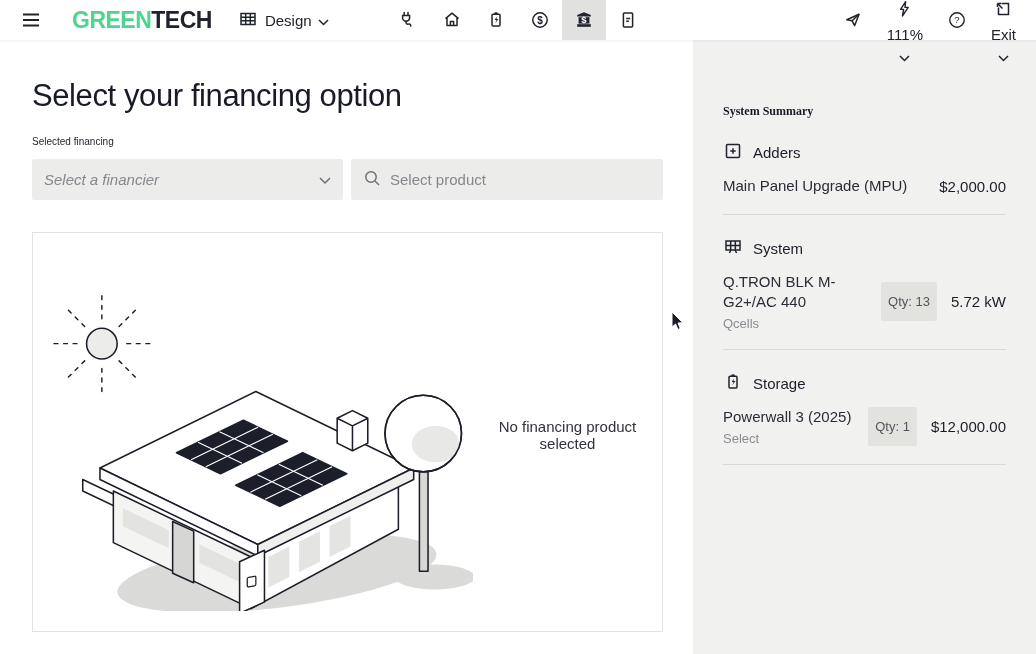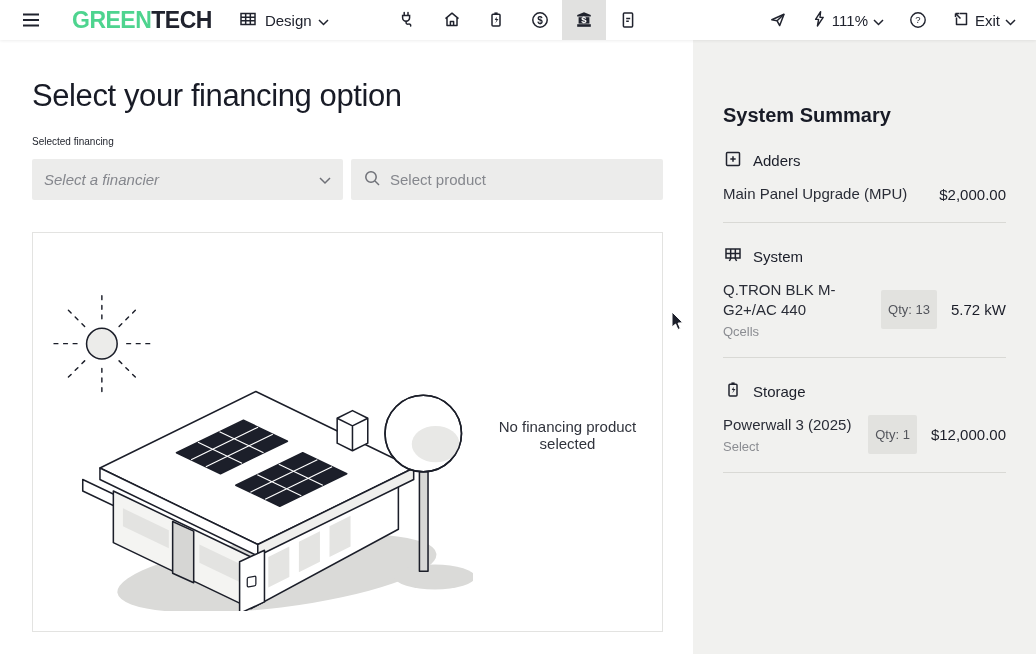--- a/index.html
+++ b/index.html
@@ -25,21 +25,21 @@
   .logo .green { color:#4ed48f; }
   .logo .dark  { color:#20232e; }
   .design-switch { display:flex; align-items:center; gap:7px; background:none;
     border:none; cursor:pointer; font-size:15px; color:#20232e; height:40px; }
   .design-switch .lbl { max-width:46px; overflow:hidden; white-space:nowrap; display:inline-block; }
   .tb-center { display:flex; align-items:stretch; position:absolute;
     left:50%; transform:translateX(-50%); height:40px; }
   .tb-center .icon-btn.active { background:#e1e1e0; }
   .tb-right { display:flex; align-items:center; margin-left:auto; padding-right:10px; gap:2px; }
   .zoom-ctl, .exit-ctl { display:flex; align-items:center; gap:5px; background:none;
-    border:none; cursor:pointer; font-size:15px; color:#20232e; height:41px; padding:0 10px; }
+    border:none; cursor:pointer; font-size:15px; color:#20232e; height:41px; padding:0 10px;flex-direction:column; }
 
   
   .page { display:flex; height:614px; }
   main.content { width:693px; background:#ffffff; padding:0 30px 0 32px; }
   aside.summary { width:343px; background:#f1f1ef; padding:32px 30px 0 30px; }
 
   
   h1.title { margin-top:38px; font-size:31px; font-weight:500;
     letter-spacing:-0.4px; color:#181b26; }
   .fin-label { margin-top:22px; font-size:10px; color:#23262f; }
@@ -61,21 +61,21 @@
   }
   .empty-card svg.illus { margin-top:28px; }
   .empty-msg { margin-top:6px; font-size:15px; color:#30333c; }
 
   
   .actions { display:flex; justify-content:flex-end; gap:8px; }
   .gear-btn { width:44px; height:44px; background:#fff; border:1px solid #dddddb;
     border-radius:2px; display:flex; align-items:center; justify-content:center; cursor:pointer; }
   .done-btn { min-width:70px; height:44px; background:#141826; color:#fff; border:none;
     border-radius:2px; font-size:15px; font-family:inherit; padding:0 20px; cursor:pointer; }
-  h2.sum-title { margin-top:32px; font-size:20px; font-weight:700; color:#181b26; }
+  h2.sum-title { margin-top:32px; font-size:12px; font-weight:700; color:#181b26;font-family:Liberation Serif, serif; }
   .sec-head { display:flex; align-items:center; gap:10px; margin-top:22px;
     font-size:15px; font-weight:500; color:#1b1e29; }
   .sec-row { display:flex; align-items:center; margin-top:12px; }
   .sec-row .nameblk { flex:1; min-width:0; }
   .sec-row .iname { font-size:15px; color:#2a2d37; line-height:20px; }
   .sec-row .iname.wrap { max-width:158px; }
   .sec-row .maker { font-size:13px; color:#8b8d92; margin-top:4px; }
   .qty-badge { background:#e2e2df; color:#53555c; font-size:13px;
     padding:12px 7px; border-radius:2px; white-space:nowrap; margin-right:14px; }
   .ival { font-size:15px; color:#1b1e29; white-space:nowrap; text-align:right; }

